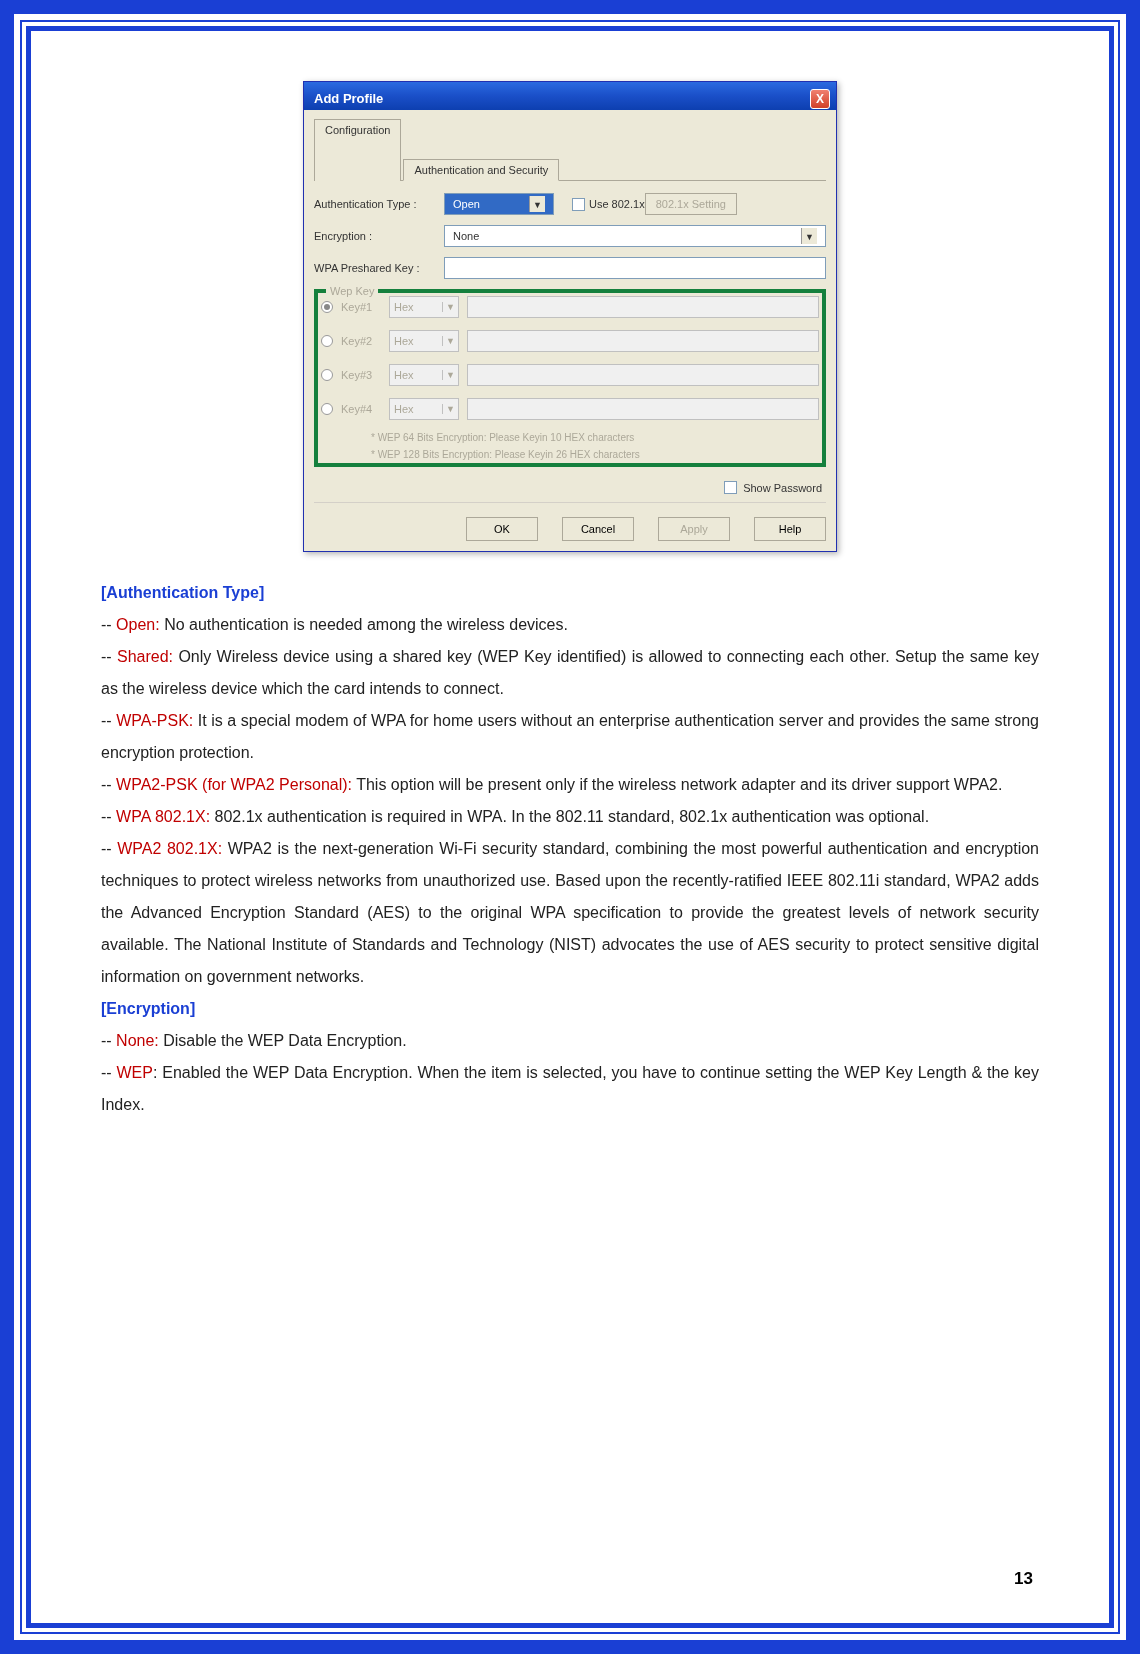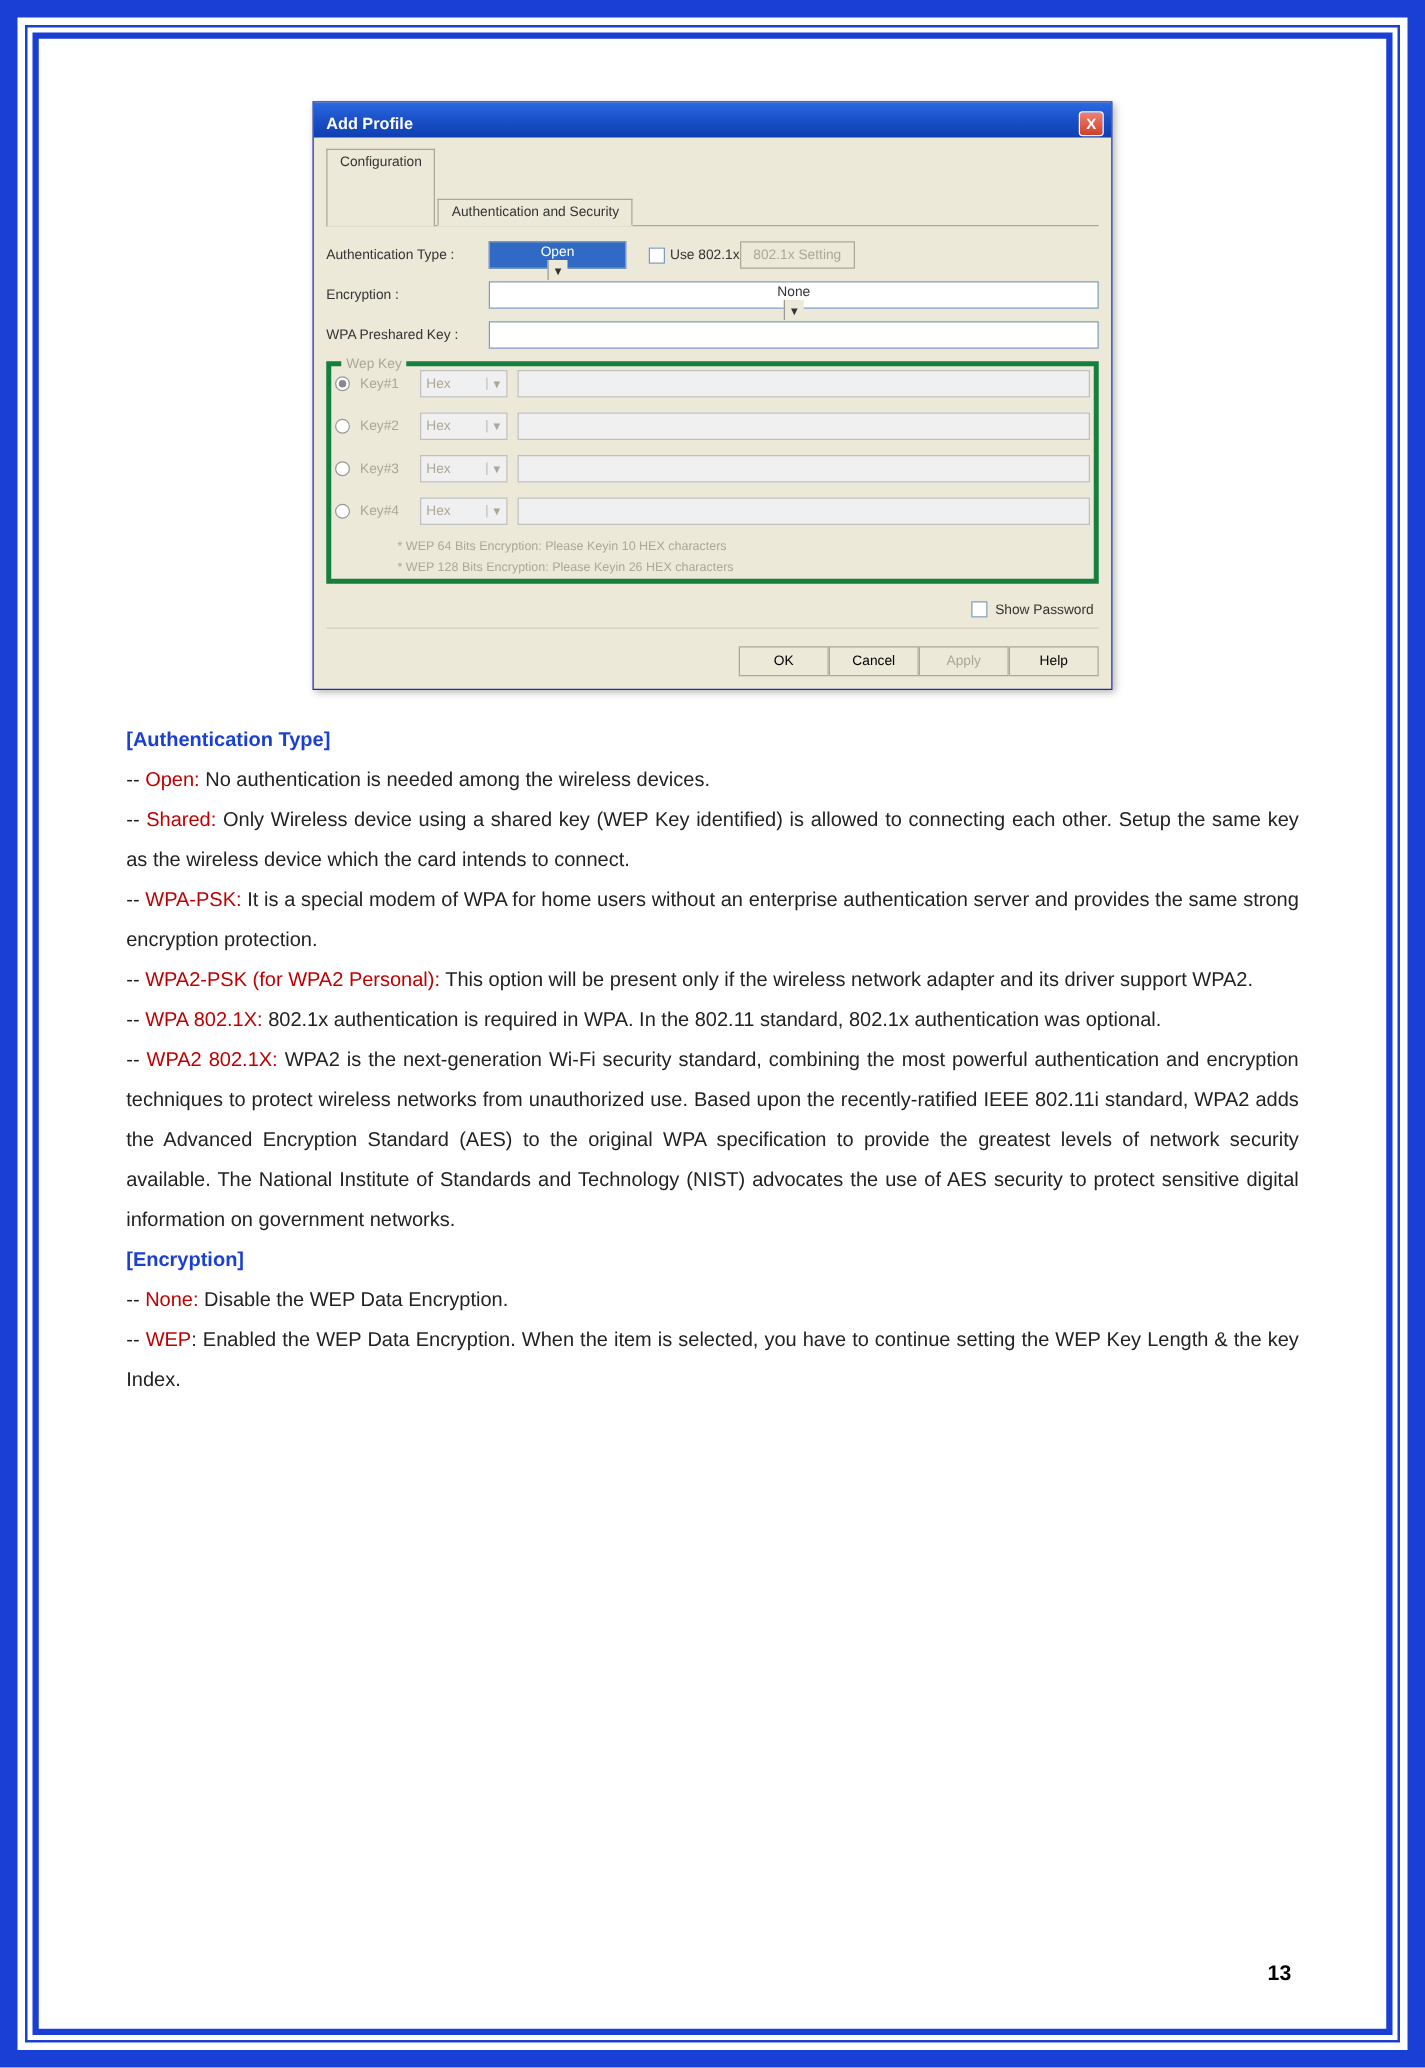--- a/index.html
+++ b/index.html
@@ -23,21 +23,21 @@
     padding: 4px;
   }
   .inner-border {
     width: 100%;
     height: 100%;
     border: 5px solid #1a3fd4;
     padding: 50px 70px 30px 70px;
     position: relative;
   }
   .dialog {
-    width: 640px;
+    width: 534px;
     margin: 0 auto 25px auto;
     border: 1px solid #2030b0;
     background: #ece9d8;
     box-shadow: 2px 2px 6px rgba(0,0,0,0.3);
   }
   .titlebar {
     height: 28px;
     background: linear-gradient(to bottom, #2a6ae0 0%, #1a4fc8 50%, #0d3fb0 100%);
     color: #fff;
     font-weight: bold;
@@ -96,21 +96,20 @@
   }
   .combo {
     border: 1px solid #7f9db9;
     background: #fff;
     height: 22px;
     font-size: 11px;
     padding: 2px 8px;
     display: flex;
     align-items: center;
     justify-content: space-between;
-    flex-direction: column;
   }
   .combo.selected {
     background: #316ac5;
     color: #fff;
   }
   .combo .arrow {
     width: 16px;
     text-align: center;
     color: #333;
     border-left: 1px solid #999;
@@ -210,21 +209,21 @@
     gap: 6px;
   }
   .checkbox {
     width: 13px; height: 13px;
     border: 1px solid #7f9db9;
     background: #fff;
   }
   .button-bar {
     display: flex;
     justify-content: flex-end;
-    gap: 0;
+    gap: 24px;
     padding-top: 14px;
     border-top: 1px solid #d4d0c8;
     margin-top: 8px;
   }
   .btn {
     width: 72px;
     height: 24px;
     border: 1px solid #aca899;
     background: #ece9d8;
     font-size: 11px;

